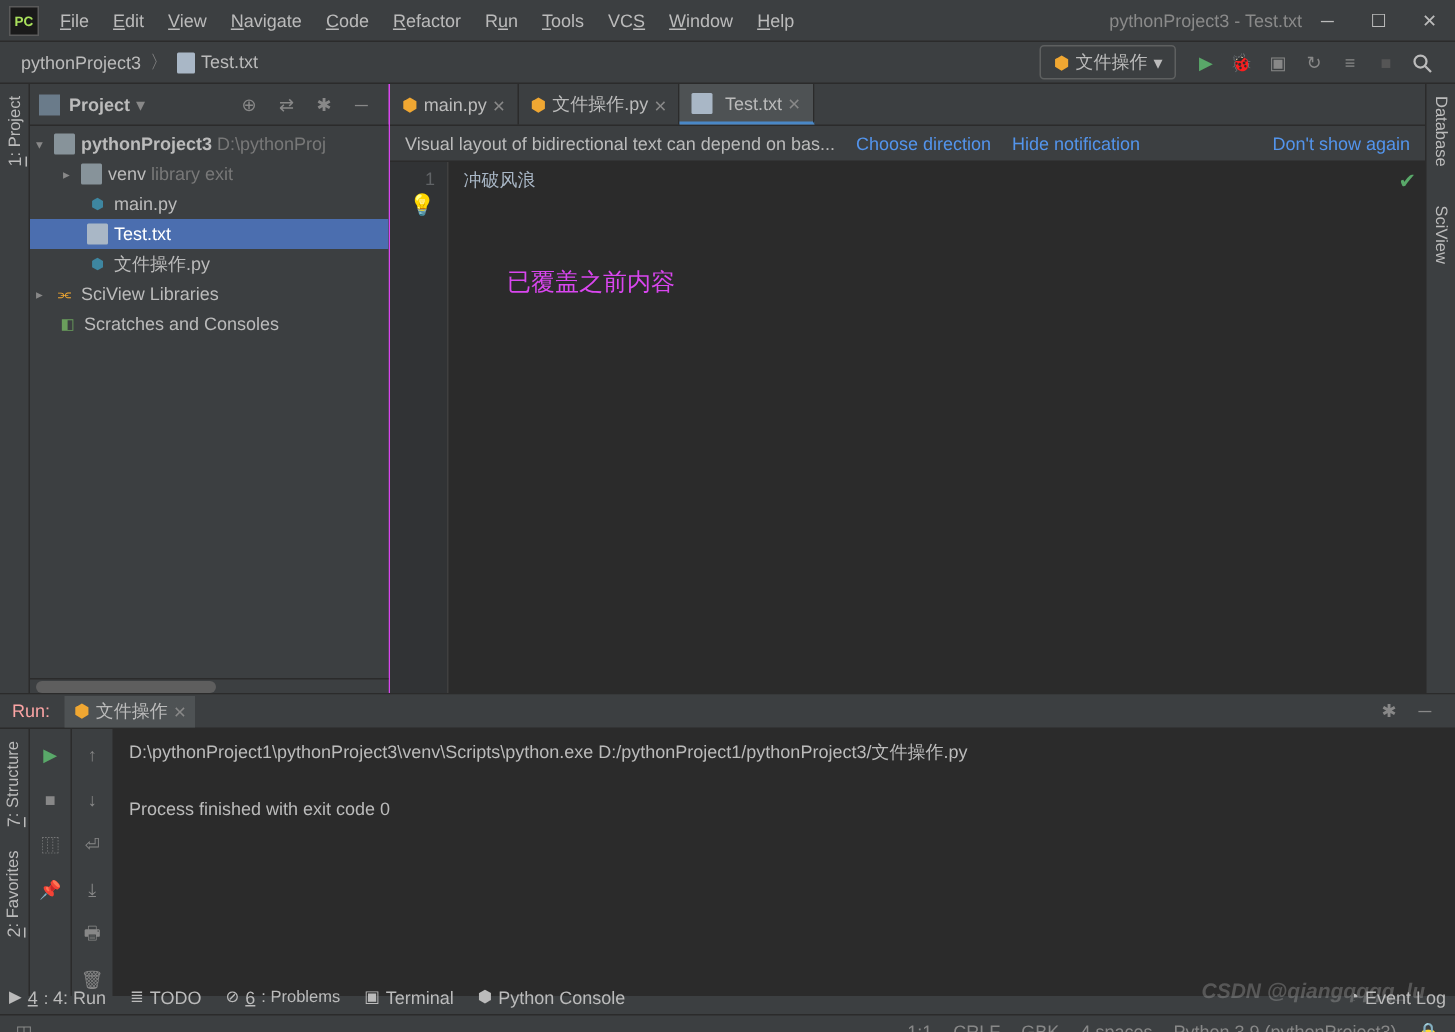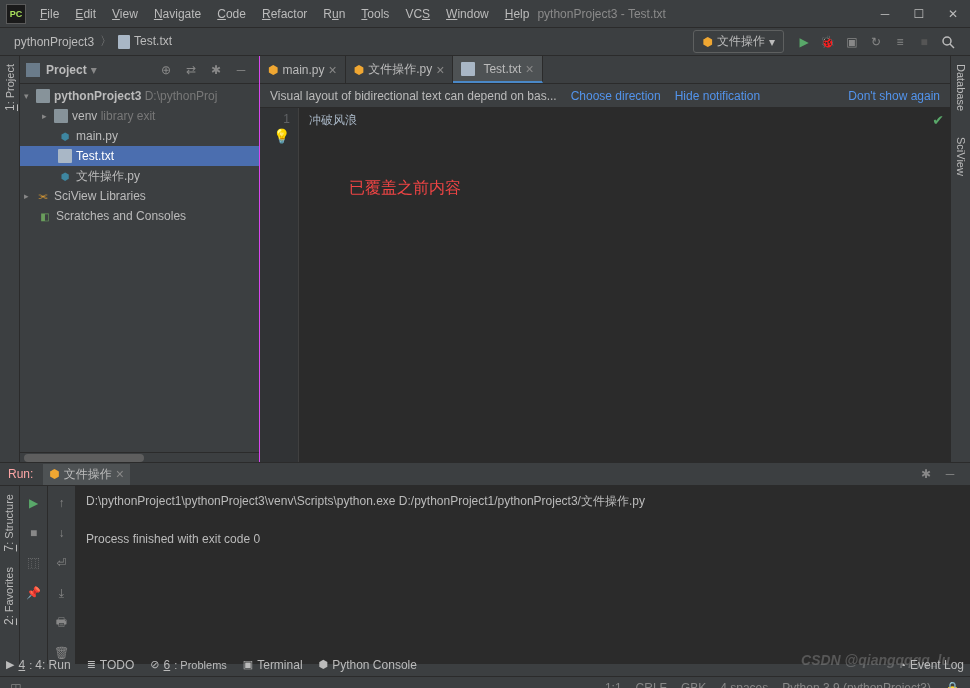--- a/index.html
+++ b/index.html
@@ -1,21 +1,21 @@
 <!DOCTYPE html>
 <html><head>
 <meta charset="utf-8">
 <style>
 *{box-sizing:border-box;margin:0;padding:0;font-family:"Segoe UI",Arial,sans-serif;font-size:12px;user-select:none}
 body{width:970px;height:688px;background:#3c3f41;color:#bbb;overflow:hidden;position:relative}
 .titlebar{height:28px;background:#3c3f41;display:flex;align-items:center;border-bottom:1px solid #2b2b2b}
 .app-icon{width:20px;height:20px;margin:0 6px;background:#1a1a1a;border:1px solid #5a5a5a;display:flex;align-items:center;justify-content:center;font-size:9px;font-weight:bold;color:#a9e05c}
 .menu-item{padding:4px 8px;color:#bbb;cursor:pointer}
 .menu-item u{text-decoration:underline}
-.title-text{flex:1;text-align:left;color:#8a8a8a}
+.title-text{flex:1;text-align:right;color:#8a8a8a}
 .win-controls{display:flex}
 .win-btn{width:34px;height:28px;display:flex;align-items:center;justify-content:center;color:#bbb;cursor:pointer}
 .navbar{height:28px;background:#3c3f41;display:flex;align-items:center;padding:0 10px;border-bottom:1px solid #2b2b2b}
 .crumb{color:#bbb;padding:2px 4px}
 .crumb-sep{color:#888;margin:0 2px}
 .file-ico{display:inline-block;width:12px;height:14px;background:#a9b7c6;margin-right:4px;vertical-align:middle;border-radius:1px}
 .nav-spacer{flex:1}
 .combo{border:1px solid #5e6060;background:#3c3f41;padding:2px 8px;color:#bbb;border-radius:3px;margin-right:8px;display:flex;align-items:center;gap:4px}
 .ico-btn{width:22px;height:22px;display:flex;align-items:center;justify-content:center;color:#888;cursor:pointer;margin:0 1px}
 .ico-btn.green{color:#59a869}
@@ -43,21 +43,21 @@
 .tab.active{background:#4e5254;border-bottom:2px solid #4A88C7}
 .tab-close{color:#888;font-size:14px}
 .banner{height:24px;background:#3c3f41;display:flex;align-items:center;padding:0 10px;border-bottom:1px solid #2b2b2b;gap:14px;font-size:11px}
 .banner-text{color:#bbb;flex:0 0 auto}
 .banner-link{color:#5394ec;cursor:pointer}
 .banner-link:last-child{margin-left:auto}
 .code-body{flex:1;display:flex;position:relative}
 .gutter{width:38px;background:#313335;color:#606366;text-align:right;padding:4px 8px 0 0;font-family:Consolas,monospace}
 .code{flex:1;padding:4px 0 0 10px;font-family:Consolas,monospace;color:#a9b7c6;position:relative;border-left:1px solid #404040}
 .bulb{position:absolute;left:-26px;top:20px;color:#f0a732;font-size:14px}
-.overlay-note{position:absolute;left:50px;top:70px;color:#ef4444;font-size:16px;font-weight:500}
+.overlay-note{position:absolute;left:39px;top:70px;color:#d946ef;font-size:16px;font-weight:500}
 .check-icon{position:absolute;right:6px;top:4px;color:#59a869;font-size:14px}
 .right-rail{width:20px;background:#3c3f41;border-left:1px solid #2b2b2b;display:flex;flex-direction:column;align-items:center}
 .run-panel{height:190px;border-top:1px solid #2b2b2b;display:flex;flex-direction:column}
 .run-head{height:24px;display:flex;align-items:center;background:#3c3f41;padding:0 8px;border-bottom:1px solid #2b2b2b}
 .run-label{color:#fca5a5;margin-right:10px}
 .run-tab{display:flex;align-items:center;gap:4px;padding:2px 6px;background:#4e5254;color:#bbb}
 .run-body{flex:1;display:flex;background:#2b2b2b}
 .run-lrail{width:20px;background:#3c3f41;border-right:1px solid #2b2b2b}
 .run-side{width:28px;background:#3c3f41;border-right:1px solid #2b2b2b;display:flex;flex-direction:column;align-items:center;padding-top:6px;gap:8px}
 .run-side2{width:28px;background:#3c3f41;border-right:1px solid #2b2b2b;display:flex;flex-direction:column;align-items:center;padding-top:6px;gap:8px}

